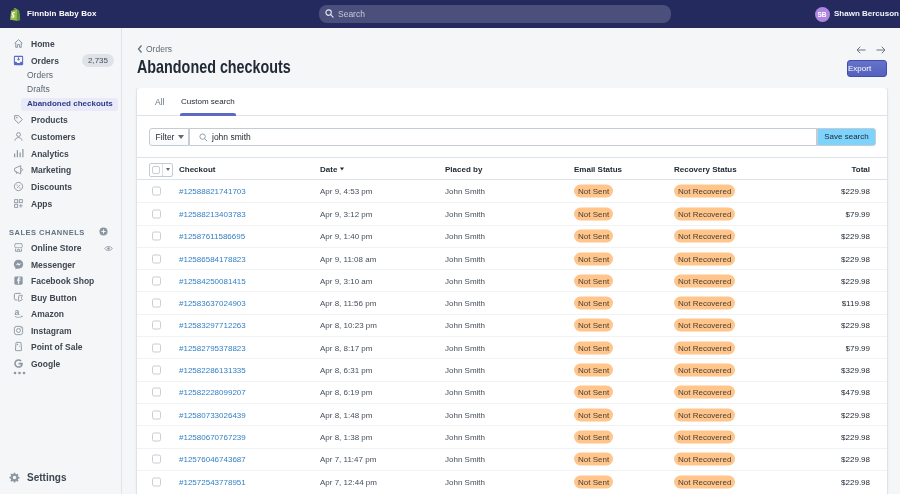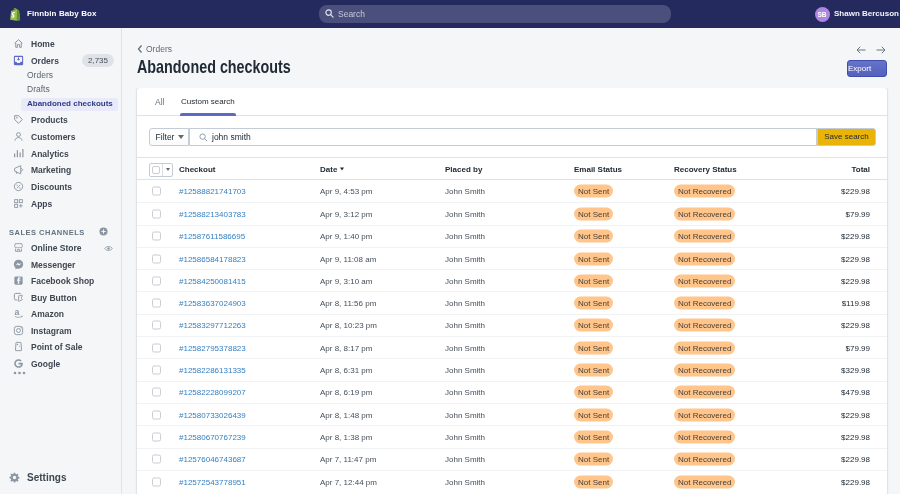--- a/index.html
+++ b/index.html
@@ -39,21 +39,21 @@
 .tabs { position:relative; height:28px; border-bottom:1px solid #dfe3e8; }
 .tab-all { position:absolute; left:12px; top:0; height:28px; line-height:28px; padding:0 6px; font-size:8.5px; color:#637381; }
 .tab-cs { position:absolute; left:38px; top:0; height:28px; line-height:28px; padding:0 6px; font-size:8px; color:#212b36; }
 .tab-cs:after { content:""; position:absolute; left:5px; right:5px; bottom:0px; height:2.5px; background:#5c6ac4; border-radius:2px 2px 0 0; }
 .filterrow { position:relative; height:41.5px;padding-left:12px; }
 .fgroup { position:absolute; left:12px; top:12px; right:11px; height:18px; }
 .fbtn { position:absolute; left:0; top:0; width:40px; height:18px; border:1px solid #c4cdd5; border-radius:3px 0 0 3px; background:linear-gradient(to bottom,#ffffff,#f9fafb); font-size:8.5px; color:#212b36; line-height:16px; text-align:center; padding-left:2px; }
 .finput { position:absolute; left:40px; top:0; right:59px; height:18px; border:1px solid #c4cdd5; background:#fff; font-size:8.5px; color:#212b36; line-height:16px; }
 .finput svg { position:absolute; left:9px; top:4px; }
 .finput span { position:absolute; left:22px; }
-.fsave { position:absolute; right:0; top:0; width:59px; height:18px; border:1px solid #c4cdd5; border-radius:0 3px 3px 0; background:#eab308; font-size:8px; color:#212b36; line-height:16px; text-align:center; }
+.fsave { position:absolute; right:0; top:0; width:59px; height:18px; border:1px solid #c4cdd5; border-radius:0 3px 3px 0; background:#7dd3fc; font-size:8px; color:#212b36; line-height:16px; text-align:center; }
 
 .thead { position:relative; height:23px; border-top:1px solid #dfe3e8; border-bottom:1px solid #dfe3e8; font-size:8px; font-weight:bold; color:#212b36; }
 .trow { position:relative; height:22.3px; border-top:1px solid #f1f2f4; font-size:8px; color:#454f5b; }
 .trow .c-tt { color:#212b36; }
 .trow:first-of-type { border-top:none; }
 .cell { position:absolute; top:50%; transform:translateY(-50%); white-space:nowrap; }
 .c-cb { left:15px; }
 .c-co { left:42px; }
 .c-dt { left:183px; }
 .c-pb { left:308px; }

